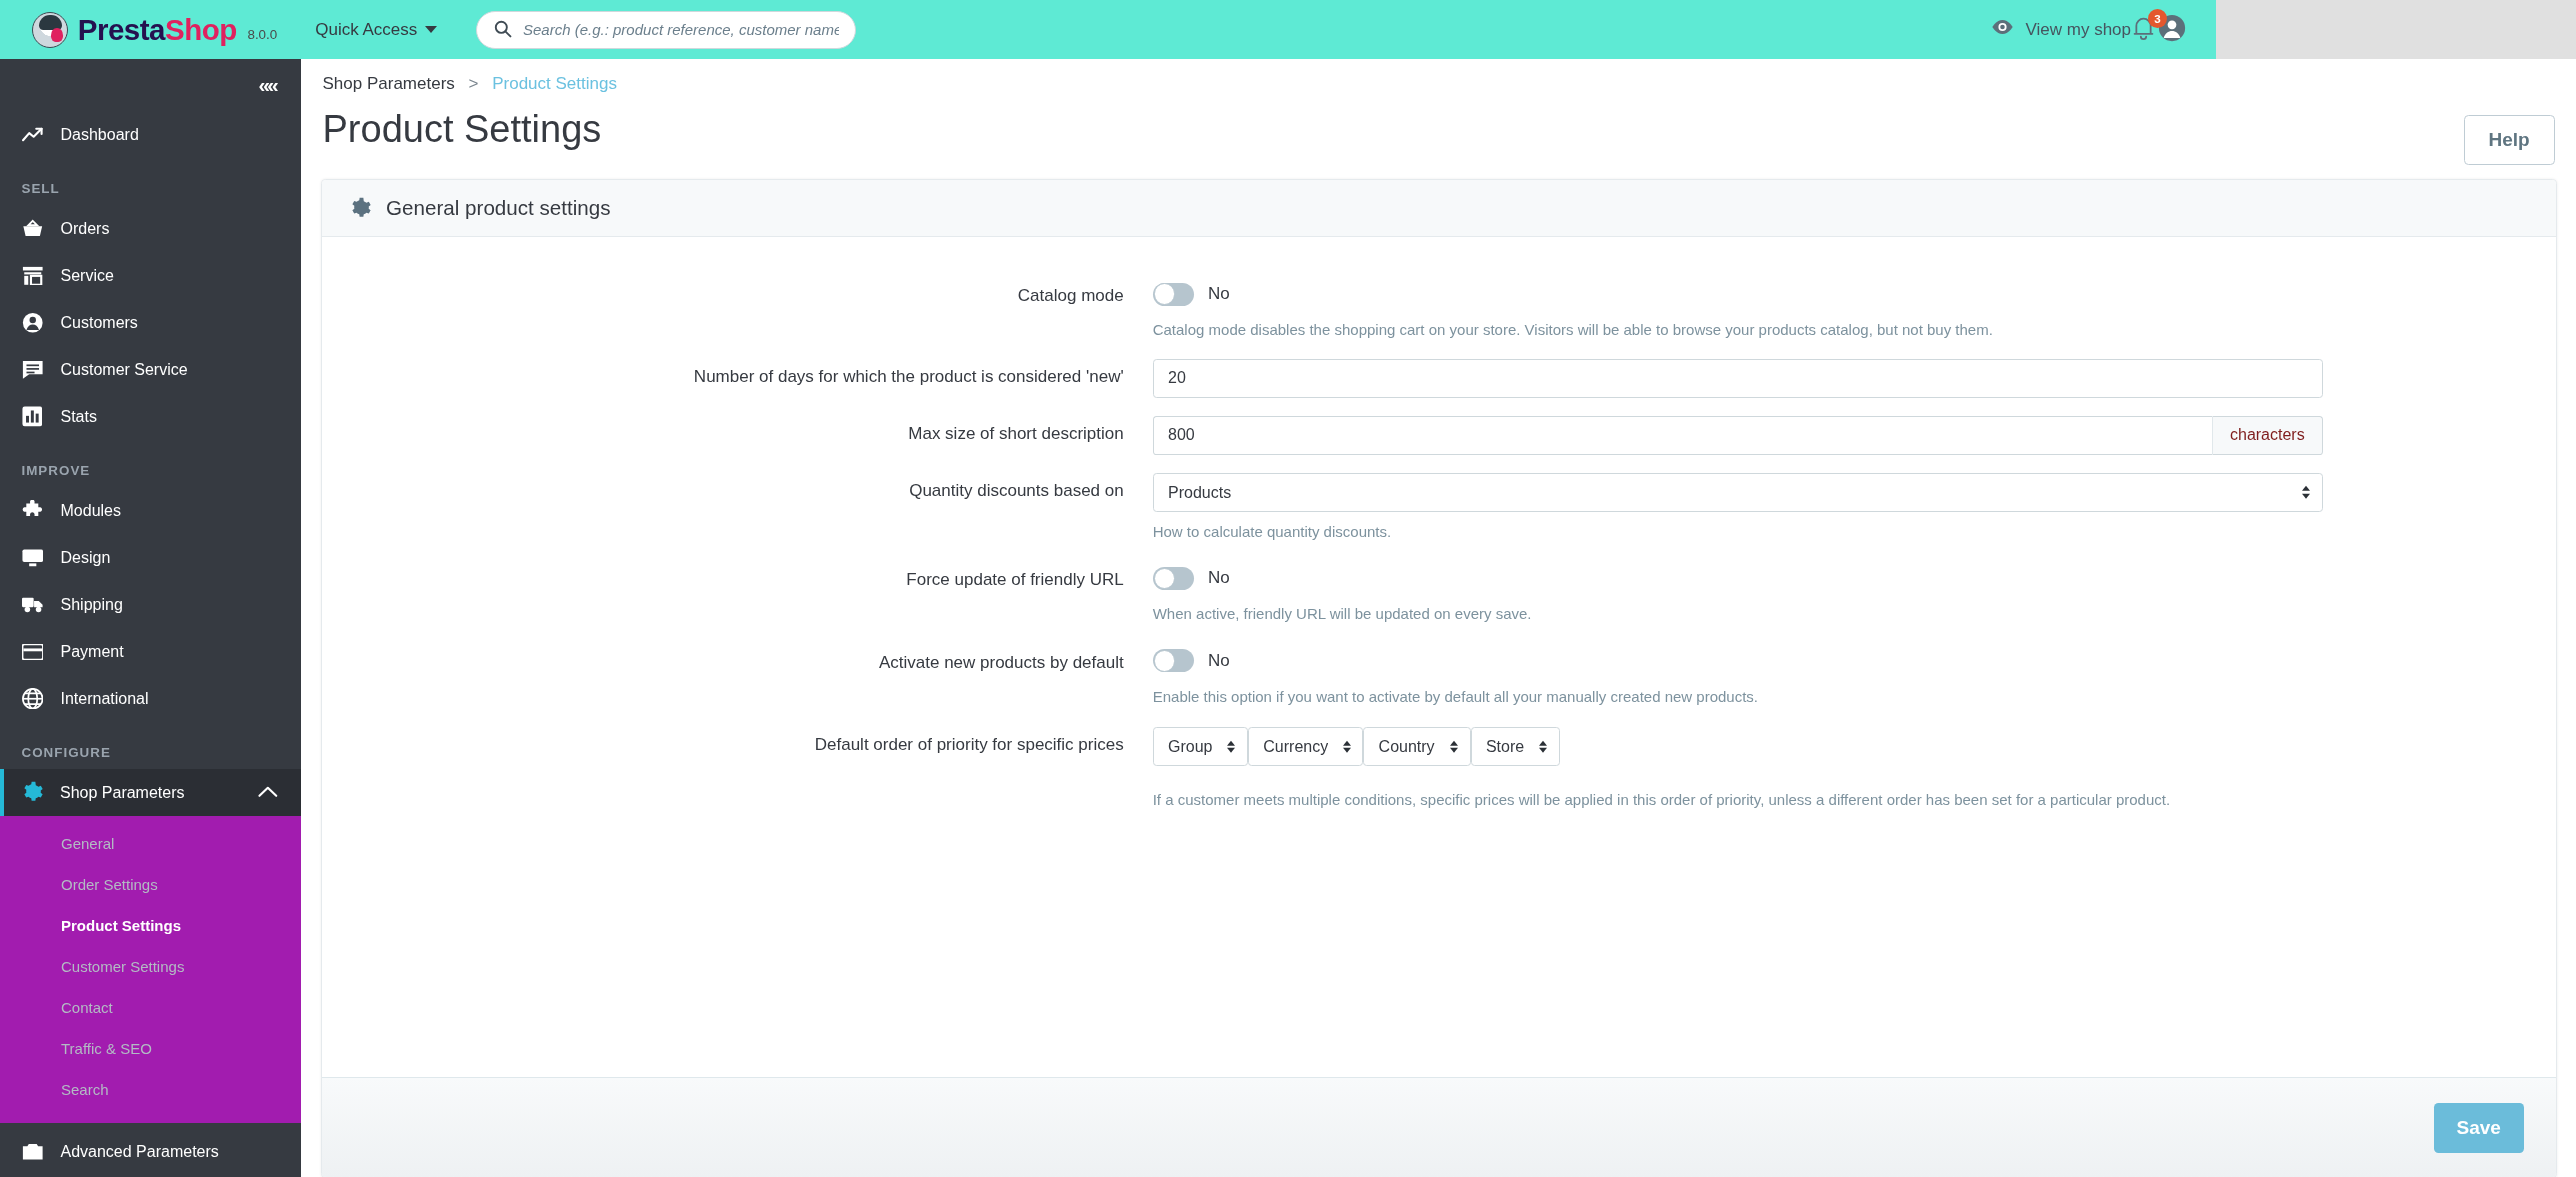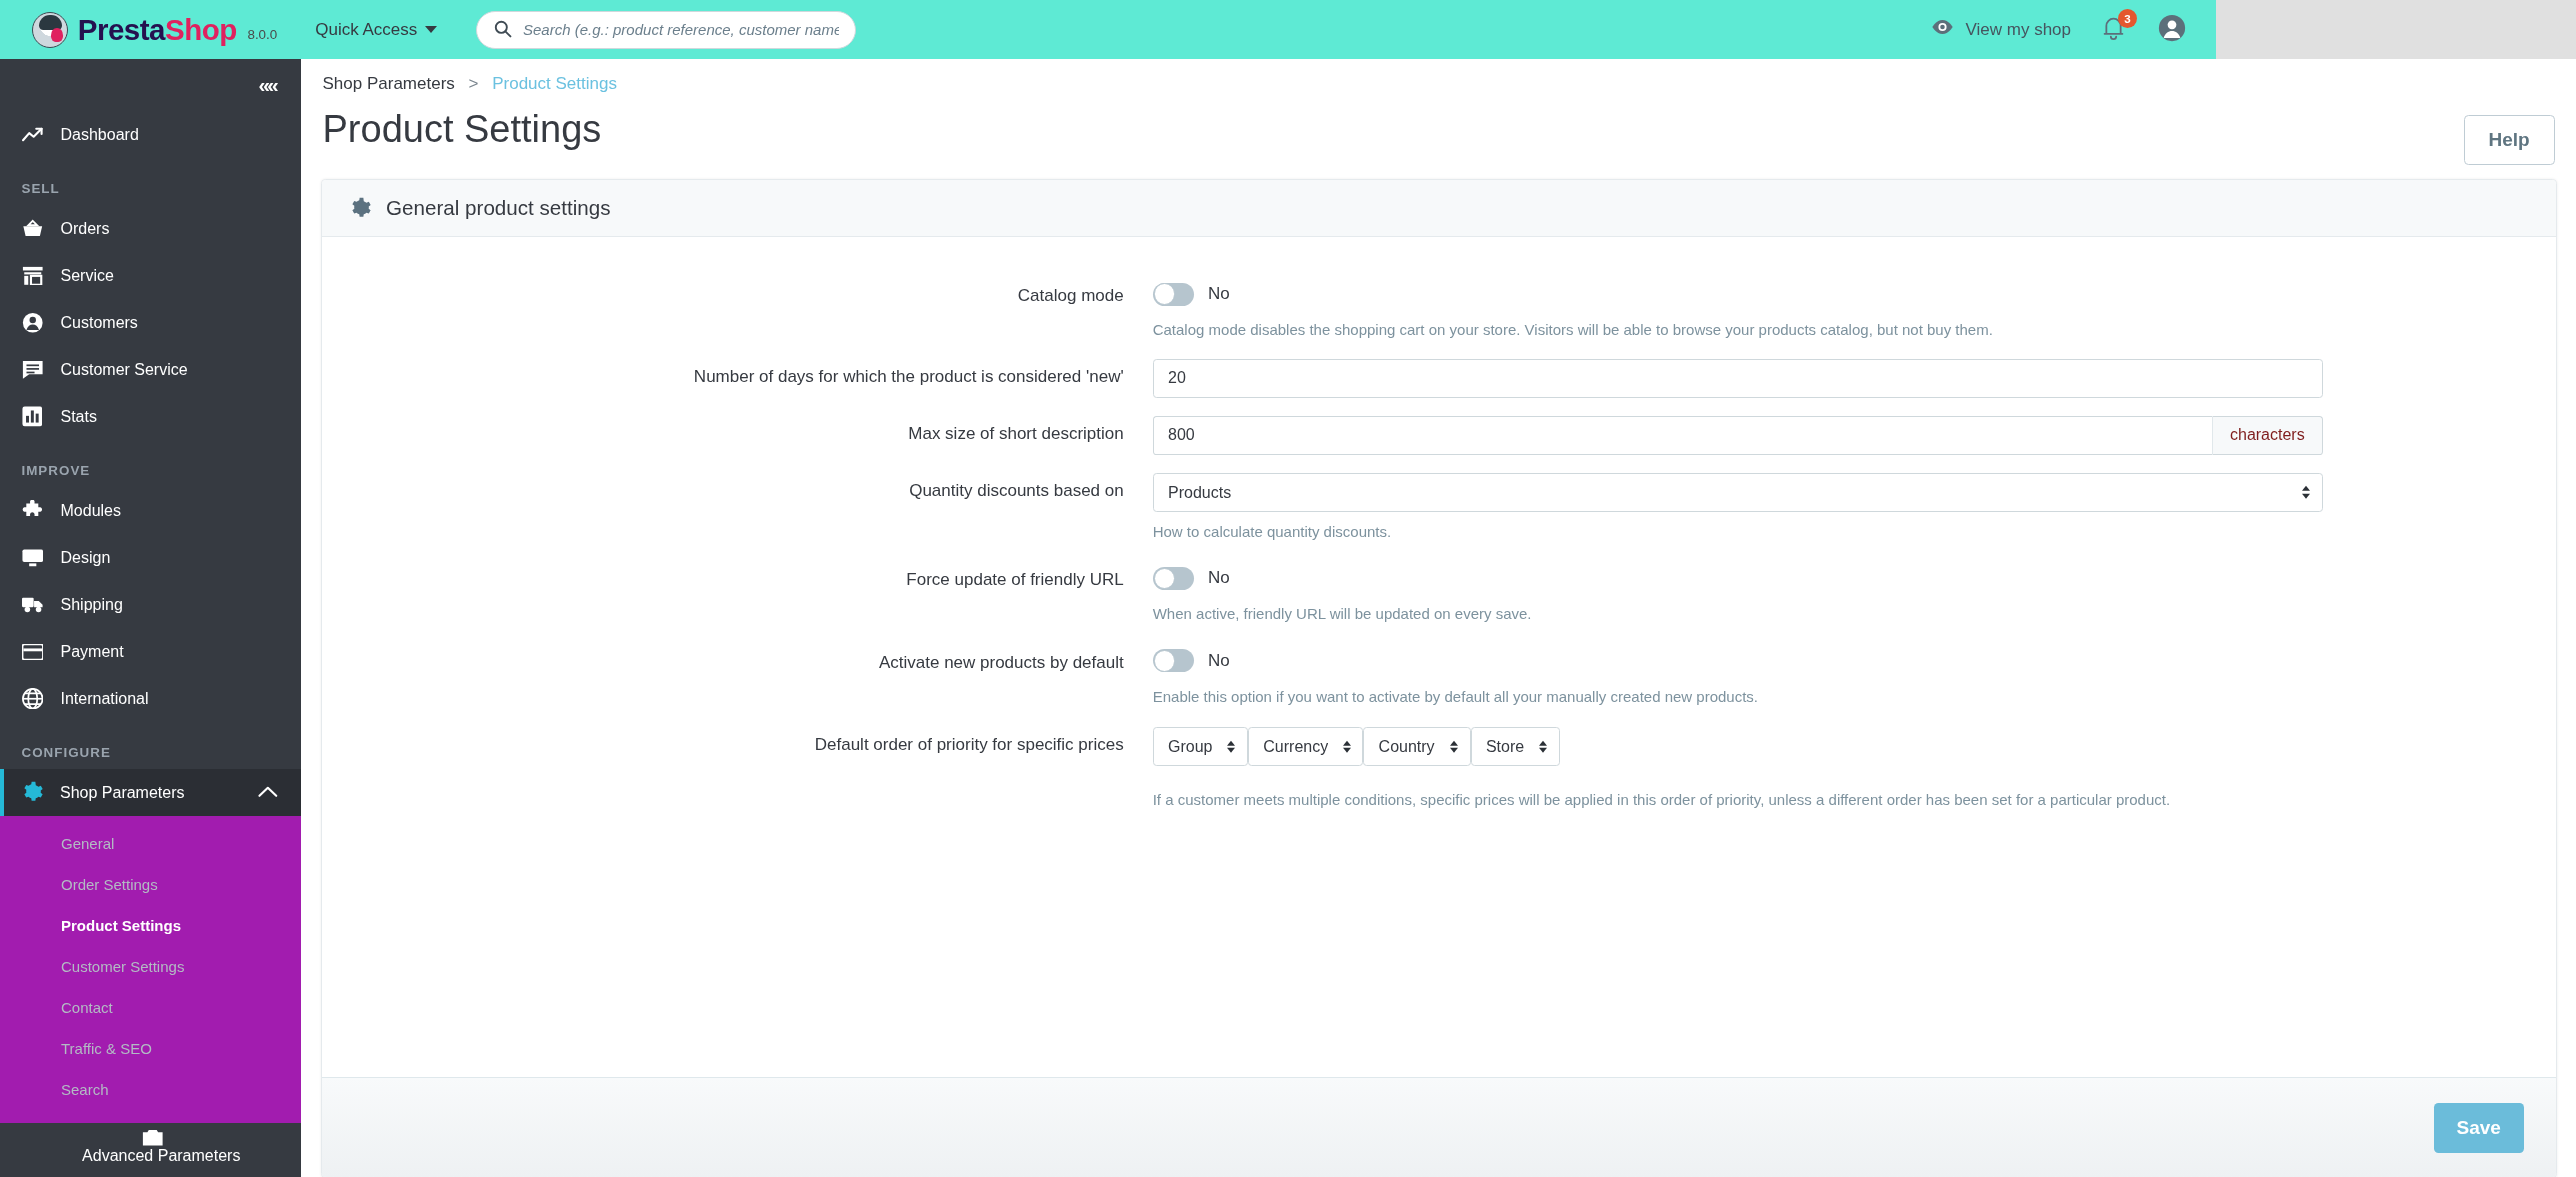--- a/index.html
+++ b/index.html
@@ -58,21 +58,21 @@
   #search-input {
     border: none; outline: none; width: 100%;
     font-family: "Liberation Sans", sans-serif;
     font-size: 15px; font-style: italic; color: #5b6e7a;
     background: transparent;
   }
   #search-input::placeholder { color: #6b7f8c; font-style: italic; opacity: 1; }
 
   #header-right {
     margin-left: auto; margin-right: 30px;
-    display: flex; align-items: center; gap: 30px;
+    display: flex; align-items: center; 
   }
   #view-shop { display: flex; align-items: center; font-size: 17px; color: #46555f; cursor: pointer; }
   #view-shop .eye { margin-right: 11.6px; flex: none; }
   #bell-wrap { position: relative; cursor: pointer; width: 27px; height: 29px; }
   #bell-badge {
     position: absolute; top: -6.3px; right: -9px;
     background: #e4572e; color: #fff;
     font-size: 11.6px; font-weight: bold;
     min-width: 19px; height: 19px; border-radius: 9.8px;
     display: flex; align-items: center; justify-content: center;
@@ -443,21 +443,21 @@
   <div id="submenu">
     <div class="sub-item">General</div>
     <div class="sub-item">Order Settings</div>
     <div class="sub-item active">Product Settings</div>
     <div class="sub-item">Customer Settings</div>
     <div class="sub-item">Contact</div>
     <div class="sub-item">Traffic &amp; SEO</div>
     <div class="sub-item">Search</div>
   </div>
 
-  <div class="nav-item" style="margin-top:5.4px;flex-direction:column;">
+  <div class="nav-item" style="margin-top:5.4px;">
     <span class="ico">
       <svg width="21.5" height="19" viewBox="0 0 24 21" fill="#ffffff">
         <path d="M1 4.5h5l1.6-2.5h8.8L18 4.5h5v15H1v-15z"></path>
       </svg>
     </span>
     <span>Advanced Parameters</span>
   </div>
 </div>
 
 <div id="main">

